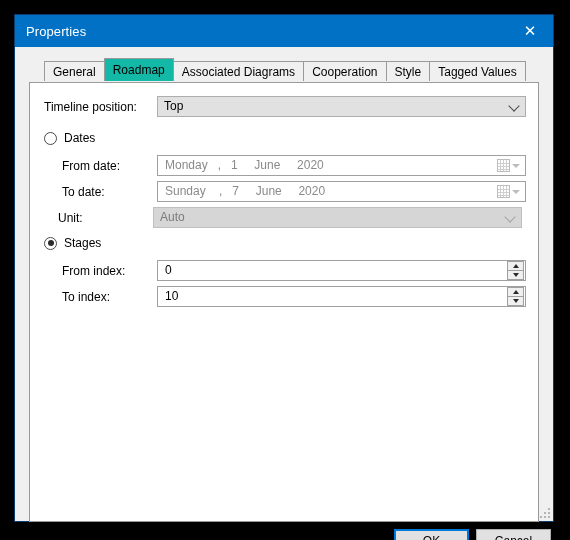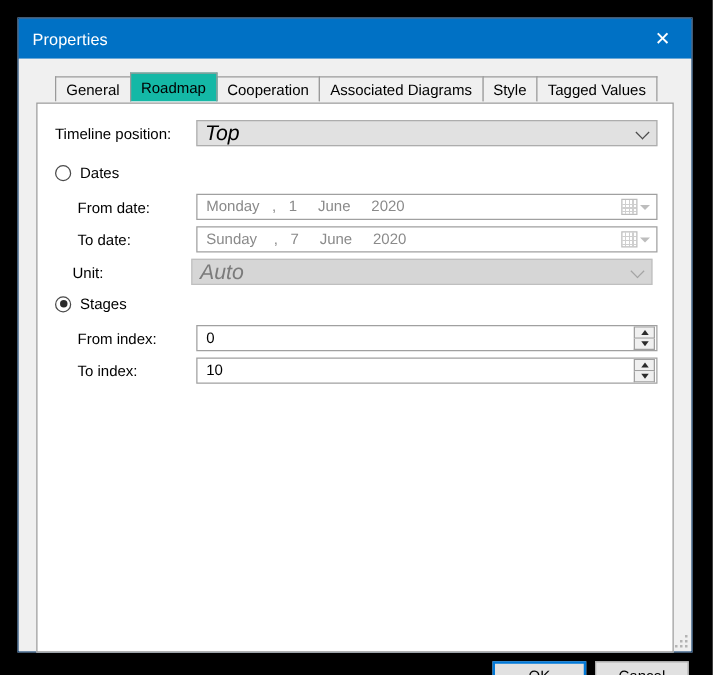--- a/index.html
+++ b/index.html
@@ -137,25 +137,24 @@
     height: 21px;
     background: #e1e1e1;
     border: 1px solid #adadad;
     display: flex;
     align-items: center;
     justify-content: space-between;
     padding: 0 0 0 6px;
     cursor: default;
   }
   .combo .cval {
-    font-size: 17px;
+    font-size: 12px;
     color: #000;
     line-height: 19px;
     user-select: none;
-    font-style: italic;
   }
   .combo.disabled { background: #d6d6d6; border-color: #bfbfbf; }
   .combo.disabled .cval { color: #7b7b7b; }
   .combo-arrow {
     width: 22px;
     display: flex;
     align-items: center;
     justify-content: center;
   }
   .chev {
@@ -329,22 +328,22 @@
     <div class="close-btn">
       <span class="close-glyph">✕</span>
     </div>
   </div>
 
   <div class="dlg-body">
 
     <div class="tabstrip">
       <div class="tab">General</div>
       <div class="tab selected">Roadmap</div>
+      <div class="tab">Associated Diagrams</div>
       <div class="tab">Cooperation</div>
-      <div class="tab">Associated Diagrams</div>
       <div class="tab">Style</div>
       <div class="tab">Tagged Values</div>
     </div>
 
     <div class="tabpanel">
 
       <div class="row" style="left:14px; top:13px; width:482px;">
         <span class="lbl" style="width:113px;">Timeline position:</span>
         <div class="combo" style="width:369px;">
           <span class="cval">Top</span>

